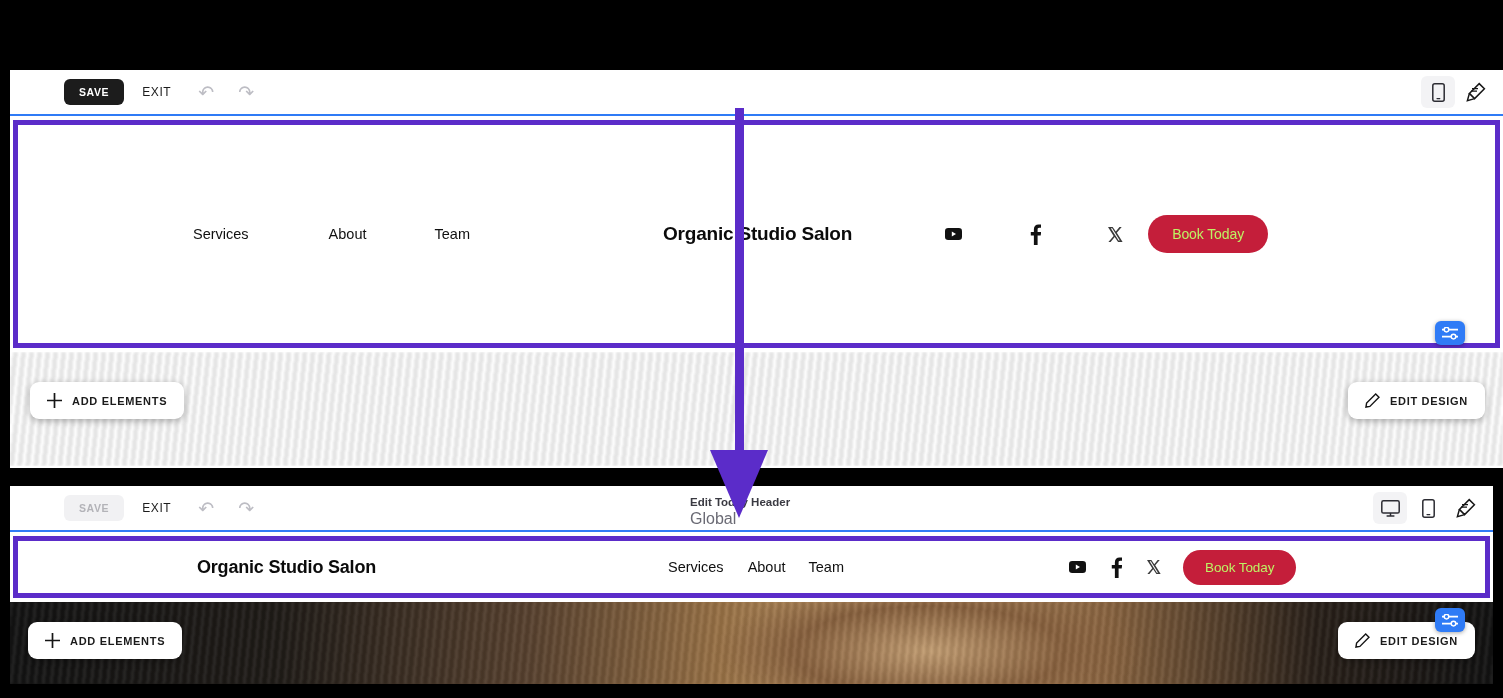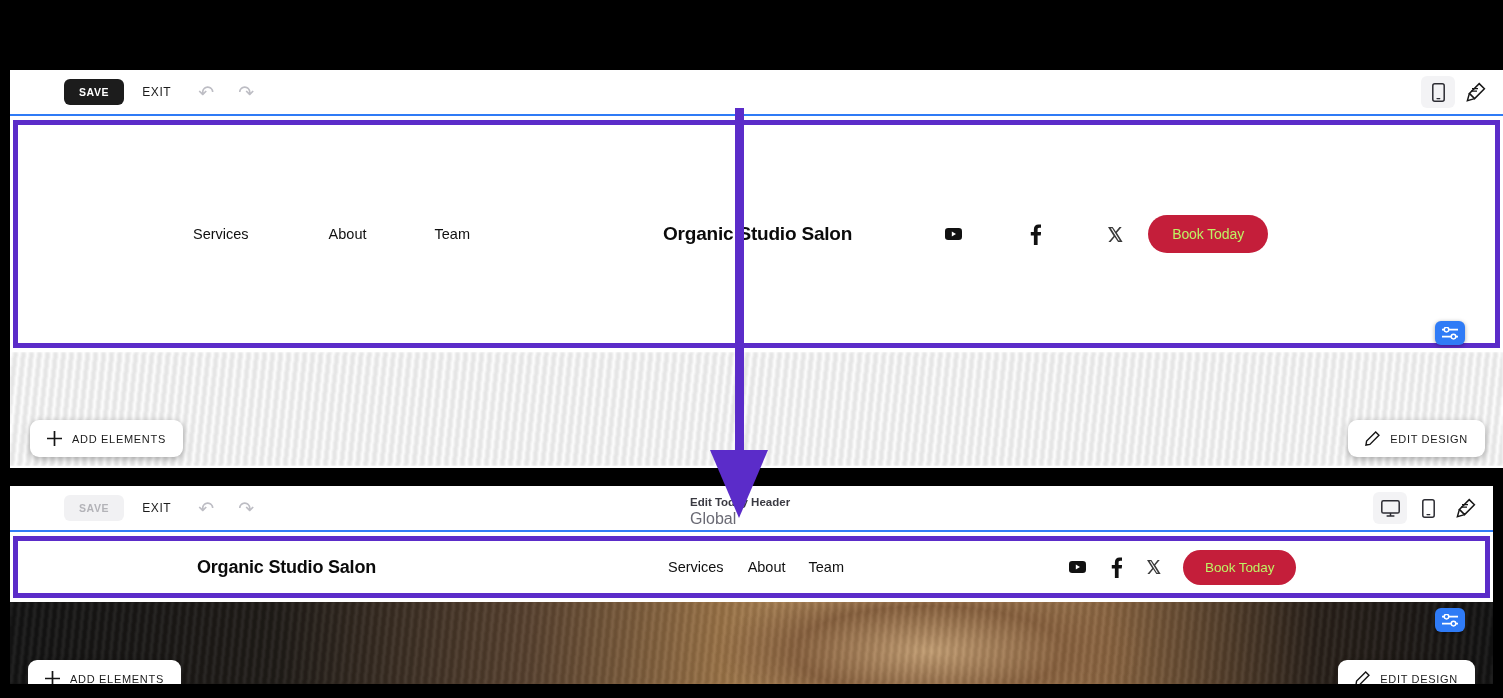--- a/index.html
+++ b/index.html
@@ -63,22 +63,22 @@
     overflow:hidden;
   }
   .hero::after{
     content:""; position:absolute; inset:0;
     background: repeating-linear-gradient(96deg, rgba(255,255,255,.07) 0 3px, rgba(0,0,0,.10) 3px 8px);
     filter: blur(1px);
   }
   .pill {
     position:absolute; background:#fff; border-radius: 9px;
     display:flex; align-items:center; gap:10px; padding: 11px 17px;
-    font-size: 11px; font-weight: 400; letter-spacing: .7px; color:#1b1b1b;
-    box-shadow: 0 2px 7px rgba(0,0,0,.3); z-index:3;margin-top:38px;
+    font-size: 11px; font-weight: 700; letter-spacing: .7px; color:#1b1b1b;
+    box-shadow: 0 2px 7px rgba(0,0,0,.3); z-index:3;
   }
   .settings-badge {
     position:absolute; width: 30px; height: 24px; border-radius: 6px;
     background:#2f7bf6; display:flex; align-items:center; justify-content:center; z-index:4;
     box-shadow: 0 1px 4px rgba(0,0,0,.35);
   }
 
   
   .banner {
     position:absolute; left: 86px; top: 12px; width: 1330px; height: 96px;

